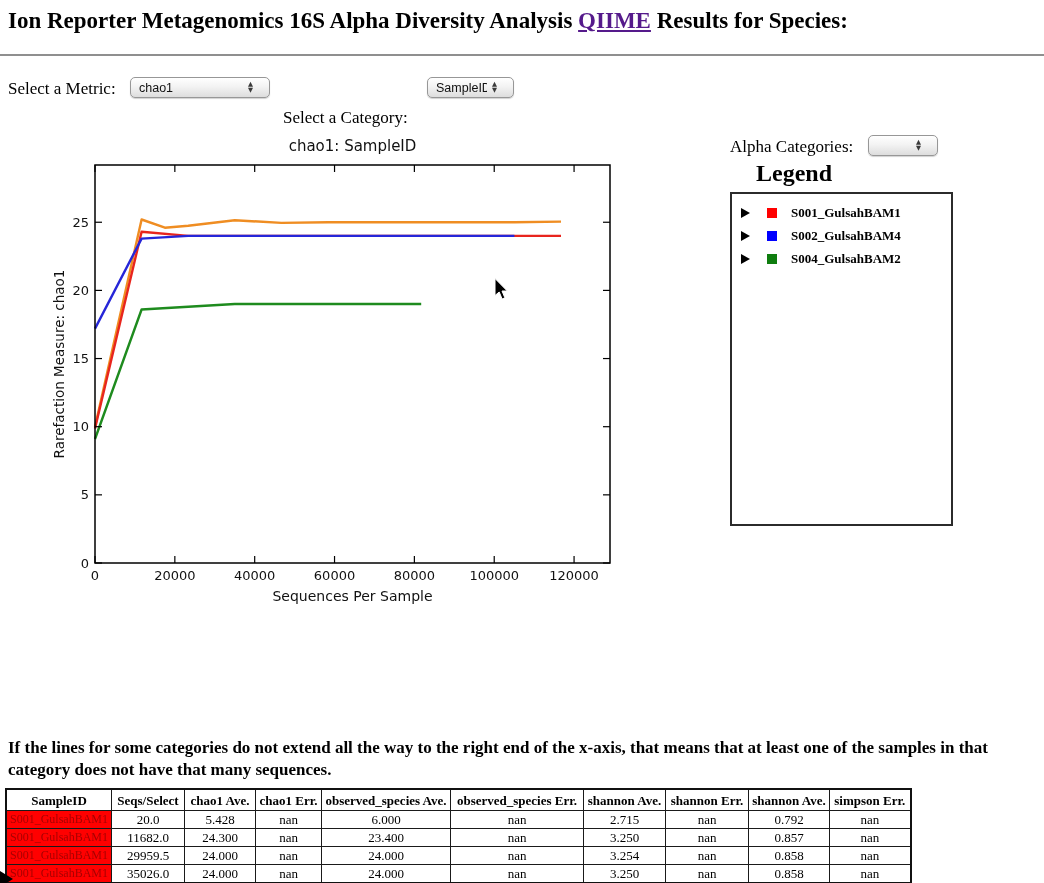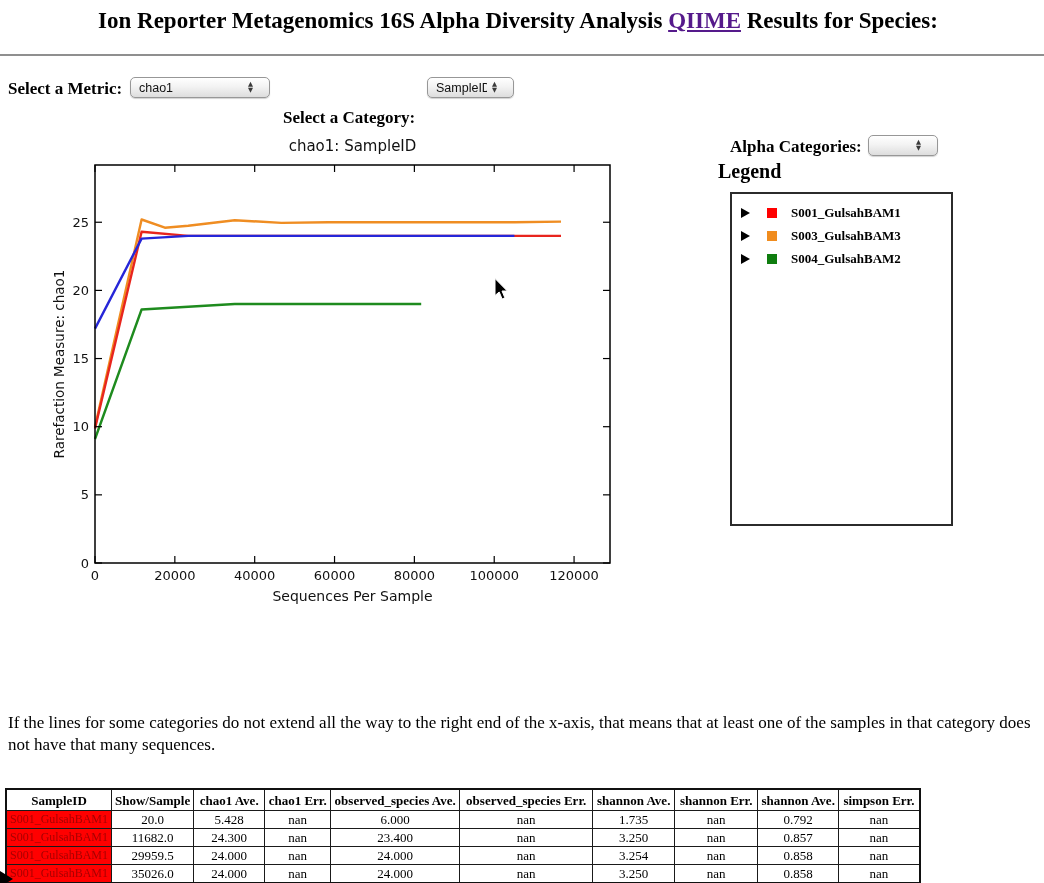--- a/index.html
+++ b/index.html
@@ -1,57 +1,57 @@
 <!DOCTYPE html>
 <html><head>
 <meta charset="utf-8">
 <style>
   html,body{margin:0;padding:0;background:#fff;}
   #screen{position:relative;width:1044px;height:883px;background:#ffffff;overflow:hidden;
           font-family:"Liberation Serif",serif;color:#000;}
 
   
   .page-title{position:absolute;left:8px;top:8px;width:1020px;font-size:23px;font-weight:bold;
-              font-family:"Liberation Serif",serif;text-align:center;}
+              font-family:"Liberation Serif",serif;}
   .page-title a{font-weight:bold;text-decoration:underline;cursor:pointer;}
 
   .rule{position:absolute;left:0;top:54px;width:1044px;border-top:2px solid #8f8f8f;}
 
   
-  .ctl-label{position:absolute;font-size:17px;font-weight:bold;white-space:nowrap;text-align:center;}
+  .ctl-label{position:absolute;font-size:17px;font-weight:normal;white-space:nowrap;text-align:center;}
 
   
   .macselect{position:absolute;height:21px;box-sizing:border-box;border:1px solid #979797;
              border-radius:5px;background:linear-gradient(#ffffff,#f3f3f3 45%,#dddddd);
              box-shadow:0 1px 1px rgba(0,0,0,0.18);display:flex;align-items:center;
              font-family:"Liberation Sans",sans-serif;font-size:12.5px;padding:0 16px 0 8px;cursor:default;}
   .macselect .val{flex:1;white-space:nowrap;overflow:hidden;color:#111;}
   .macselect .arrows{display:flex;flex-direction:column;align-items:center;justify-content:center;
                      margin-left:5px;color:#3a3a3a;}
   .macselect .arrows span{font-size:6.5px;line-height:5.5px;font-family:"DejaVu Sans",sans-serif;}
 
   
   #chart{position:absolute;left:52px;top:127px;}
   #chart .tick{font:13px "DejaVu Sans",sans-serif;fill:#111;}
   #chart .ctitle{font:15px "DejaVu Sans",sans-serif;fill:#111;}
   #chart .clabel{font:14px "DejaVu Sans",sans-serif;fill:#111;}
   #chart .clabel2{font:13.5px "DejaVu Sans",sans-serif;fill:#111;}
 
   
-  .legend-title{position:absolute;left:718px;top:160px;font-size:20px;font-weight:bold;}
+  .legend-title{position:absolute;left:756px;top:160px;font-size:24px;font-weight:bold;}
   .legend-box{position:absolute;left:730px;top:192px;width:223px;height:334px;box-sizing:border-box;
               border:2px solid #2b2b2b;background:#fff;padding:7px 0 0 7px;}
   .legend-row{display:flex;align-items:center;height:23px;}
   .expander{width:0;height:0;border-left:9px solid #000;border-top:5.5px solid transparent;
             border-bottom:5.5px solid transparent;margin-left:2px;cursor:pointer;}
   .swatch{width:10px;height:10px;margin-left:17px;}
   .legend-label{margin-left:14px;font-weight:bold;font-size:13px;font-family:"Liberation Serif",serif;}
 
   
-  .note{position:absolute;left:8px;top:712px;width:1032px;font-size:17px;font-weight:normal;line-height:1.3;}
+  .note{position:absolute;left:8px;top:737px;width:1032px;font-size:17px;font-weight:bold;line-height:1.3;}
 
   
   .data-table{position:absolute;left:5px;top:788px;border-collapse:collapse;table-layout:fixed;
               border:2.5px solid #111;}
   .data-table th,.data-table td{border:1.5px solid #1a1a1a;text-align:center;padding:1px 3px;
               font-size:13px;height:14px;line-height:15px;white-space:nowrap;overflow:hidden;
               font-family:"Liberation Serif",serif;}
   .data-table th{font-weight:bold;height:18px;}
   .data-table td.sample{color:#a80000;font-size:12px;}
 
@@ -154,22 +154,22 @@
   <div class="legend-title">Legend</div>
   <div class="legend-box">
     <div>
         <div class="legend-row">
           <span class="expander"></span>
           <span class="swatch" style="background: rgb(255, 0, 0);"></span>
           <span class="legend-label">S001_GulsahBAM1</span>
         </div>
         <div class="legend-row">
           <span class="expander"></span>
-          <span class="swatch" style="background: rgb(240, 140, 30);"></span>
-          <span class="legend-label">S003_GulsahBAM3</span>
+          <span class="swatch" style="background: rgb(0, 0, 255);"></span>
+          <span class="legend-label">S002_GulsahBAM4</span>
         </div>
         <div class="legend-row">
           <span class="expander"></span>
           <span class="swatch" style="background: rgb(15, 125, 15);"></span>
           <span class="legend-label">S004_GulsahBAM2</span>
         </div>
       </div>
   </div>
 
   <div class="note">If the lines for some categories do not extend all the way to the right end of the x-axis, that means that at least one of the samples in that category does not have that many sequences.</div>
@@ -183,40 +183,40 @@
       <col style="width:129px">
         <col style="width:133px">
         <col style="width:82px">
         <col style="width:83px">
       <col style="width:81px">
         <col style="width:81px">
     </colgroup>
     <thead>
         <tr>
           <th>SampleID</th>
-          <th>Show/Sample</th>
+          <th>Seqs/Select</th>
           <th>chao1 Ave.</th>
           <th>chao1 Err.</th>
           <th>observed_species Ave.</th>
           <th>observed_species Err.</th>
           <th>shannon Ave.</th>
           <th>shannon Err.</th>
           <th>shannon Ave.</th>
           <th>simpson Err.</th>
         </tr>
       </thead>
     <tbody>
         <tr>
           <td class="sample" style="background: rgb(255, 0, 0);">S001_GulsahBAM1</td>
           <td>20.0</td>
           <td>5.428</td>
           <td>nan</td>
           <td>6.000</td>
           <td>nan</td>
-          <td>1.735</td>
+          <td>2.715</td>
           <td>nan</td>
           <td>0.792</td>
           <td>nan</td>
         </tr>
         <tr>
           <td class="sample" style="background: rgb(255, 0, 0);">S001_GulsahBAM1</td>
           <td>11682.0</td>
           <td>24.300</td>
           <td>nan</td>
           <td>23.400</td>

